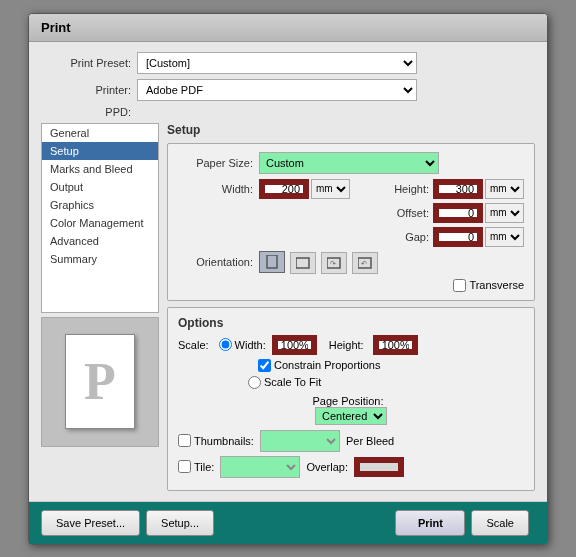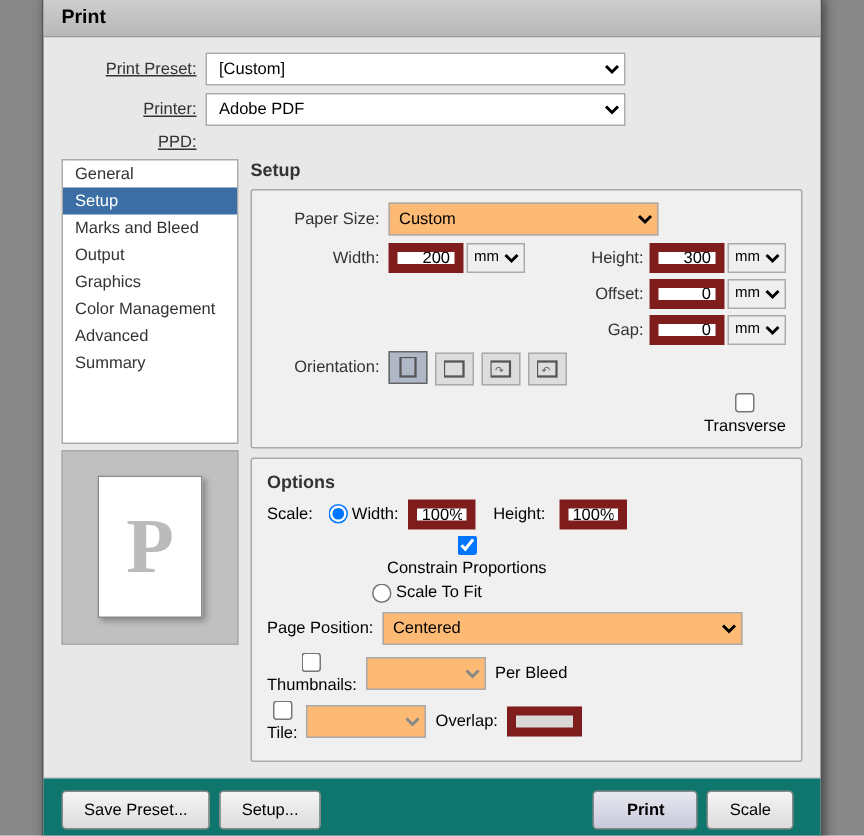--- a/index.html
+++ b/index.html
@@ -36,21 +36,20 @@
     .preset-row {
       display: flex;
       align-items: center;
       margin-bottom: 5px;
     }
     .preset-row label {
       width: 90px;
       text-align: right;
       margin-right: 6px;
       color: #333;
-      text-decoration: underline;
     }
     .preset-row select {
       flex: 1;
       max-width: 280px;
       height: 22px;
       font-size: 11px;
       border: 1px solid #aaa;
       background: white;
       padding: 1px 4px;
     }
@@ -129,21 +128,21 @@
     .field-label {
       width: 75px;
       text-align: right;
       margin-right: 6px;
       color: #333;
     }
     select.dropdown {
       height: 22px;
       font-size: 11px;
       border: 1px solid #aaa;
-      background: #fdba74;
+      background: #86efac;
       padding: 1px 2px;
     }
     .spinner-group {
       display: flex;
       align-items: center;
       gap: 2px;
     }
     .spinner-input {
       width: 50px;
       height: 20px;
@@ -233,20 +232,21 @@
     .scale-fit-row {
       display: flex;
       align-items: center;
       padding-left: 70px;
       margin-bottom: 6px;
     }
     .page-pos-row {
       display: flex;
       align-items: center;
       margin-bottom: 5px;
+      flex-direction: column;
     }
     .thumb-tile-row {
       display: flex;
       align-items: center;
       margin-bottom: 4px;
       gap: 6px;
     }
     .bottom-buttons {
       display: flex;
       align-items: center;
@@ -268,21 +268,20 @@
       background: linear-gradient(to bottom, #e8e8f0, #c8c8dc);
       font-weight: bold;
       min-width: 70px;
     }
     .spacer { flex: 1; }
     .checkbox-label {
       display: flex;
       align-items: center;
       gap: 3px;
       cursor: pointer;
-      flex-direction: column;
     }
     input[type=radio], input[type=checkbox] {
       cursor: pointer;
     }
     .gray-input {
       background: #d8d8d8;
       color: #888;
     }
   </style>
 </head>

